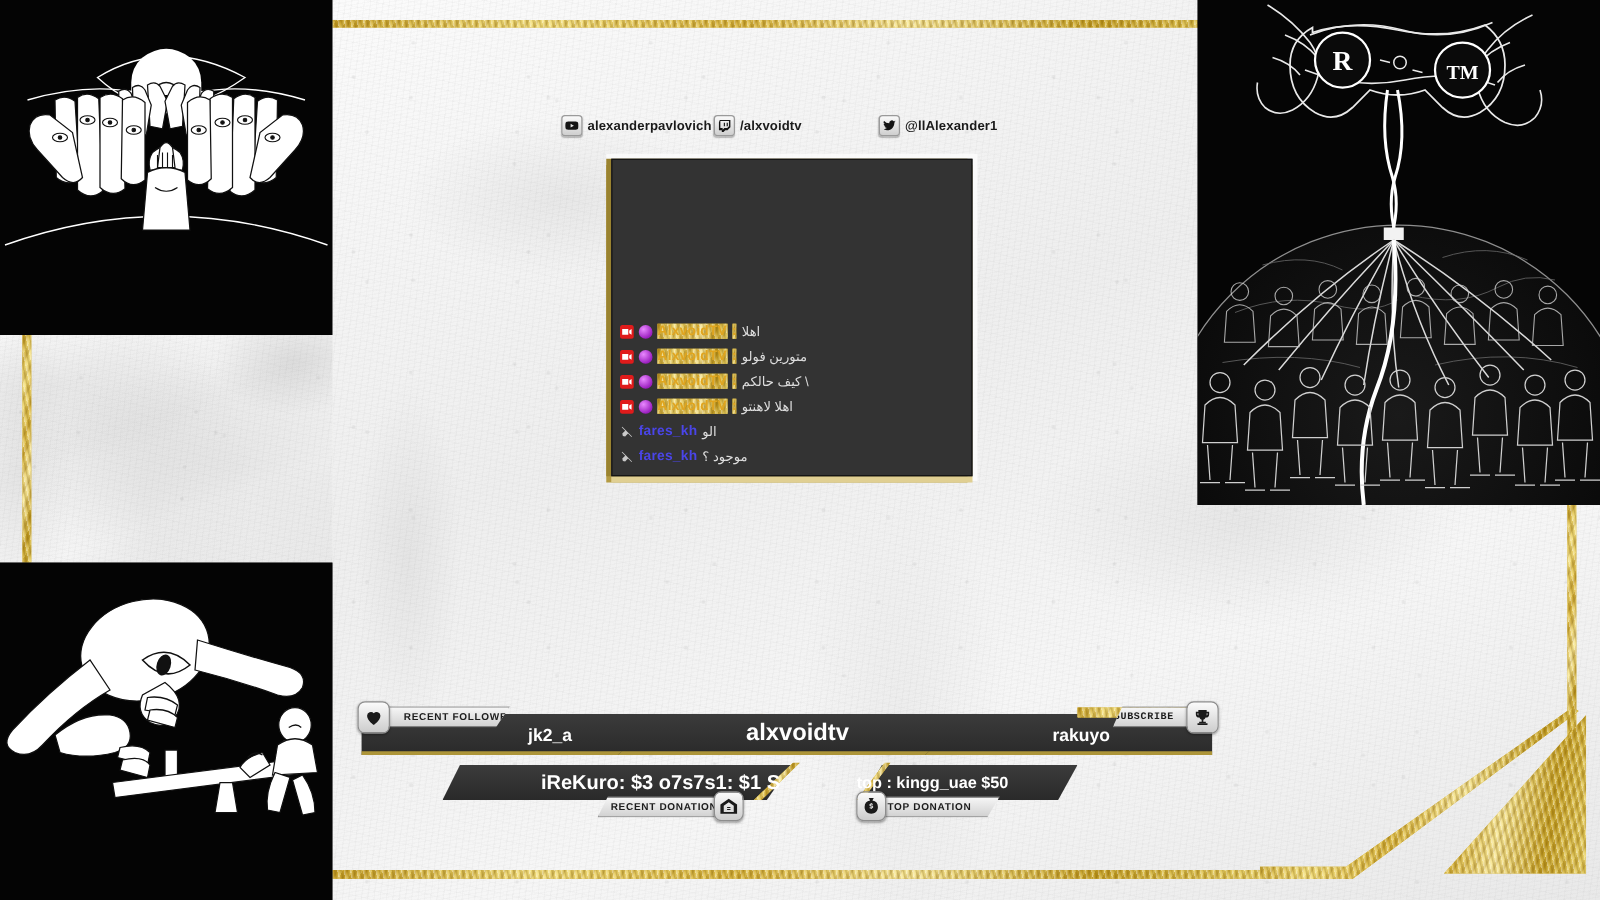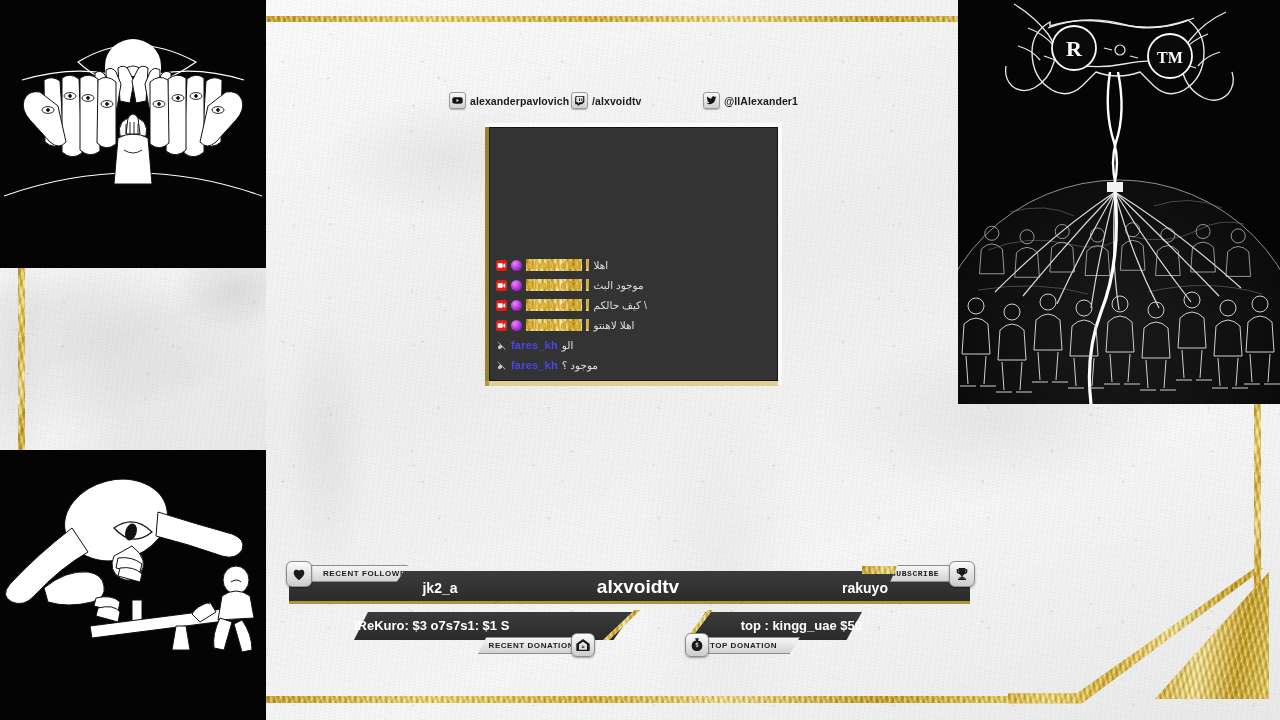--- a/index.html
+++ b/index.html
@@ -459,21 +459,21 @@
 
       <div class="cline">
         <span class="badge bc">
           <svg viewBox="0 0 24 24">
               <path d="M2 6h13v12H2zm15 3 5-3v12l-5-3z"></path>
             </svg>
         </span>
         <span class="badge sub"></span>
         <span class="cuser gold">AlxvoidTV</span>
         <span class="cuser gold">:</span>
-        <span class="cmsg">موجود البث</span>
+        <span class="cmsg">متورين فولو</span>
       </div>
 
       <div class="cline">
         <span class="badge bc">
           <svg viewBox="0 0 24 24">
               <path d="M2 6h13v12H2zm15 3 5-3v12l-5-3z"></path>
             </svg>
         </span>
         <span class="badge sub"></span>
         <span class="cuser gold">AlxvoidTV</span>
@@ -553,38 +553,38 @@
     <svg viewBox="0 0 24 24">
         <path d="M7 3h10v2h3v3a4 4 0 0 1-4 4h-.3A5 5 0 0 1 13 14.8V17h3v2H8v-2h3v-2.2a5 5 0 0 1-2.7-2.8H8a4 4 0 0 1-4-4V5h3Zm0 4H6v1a2 2 0 0 0 1 1.7Zm10 0v2.7A2 2 0 0 0 18 8V7Z"></path>
         <path d="M6 19h12v2H6z"></path>
       </svg>
   </div>
 
   <div class="panel" style="left:354px; top:612px; width:279px; height:28px;
               clip-path:polygon(5% 0, 100% 0, 93% 100%, 0 100%);"></div>
   <div class="gold" style="position:absolute;left:596px;top:610px;width:44px;height:30px;
               clip-path:polygon(88% 0, 100% 0, 30% 100%, 16% 100%);"></div>
-  <div class="ptxt" style="position:absolute;left:354px;top:618px;width:270px;text-align:left;font-size:13px;">iReKuro: $3    o7s7s1: $1    S</div>
+  <div class="ptxt" style="position:absolute;left:354px;top:618px;width:270px;text-align:right;font-size:16px;">iReKuro: $3    o7s7s1: $1    S</div>
 
   <div class="tab" style="left:478px; top:637px; width:105px; justify-content:flex-end; padding-right:8px;
               clip-path:polygon(8% 0, 100% 0, 100% 100%, 0 100%);">
     <span class="lbl">RECENT DONATION</span>
   </div>
   <div class="circbtn" style="left:571px; top:633px; width:24px; height:24px;">
     <svg viewBox="0 0 24 24">
         <path d="M12 3 2 10v11h20V10Zm0 4.2 6 4.2V19H6v-7.6Z"></path>
         <path d="M10 13h4v1.2h-4zm0 2.4h4v1.2h-4z"></path>
       </svg>
   </div>
 
   <div class="panel" style="left:690px; top:612px; width:172px; height:28px;
               clip-path:polygon(9% 0, 100% 0, 91% 100%, 0 100%);"></div>
   <div class="gold" style="position:absolute;left:683px;top:610px;width:32px;height:30px;
               clip-path:polygon(78% 0, 92% 0, 22% 100%, 8% 100%);"></div>
-  <div class="ptxt" style="position:absolute;left:690px;top:618px;width:172px;text-align:right;font-size:13px;">top : kingg_uae  $50</div>
+  <div class="ptxt" style="position:absolute;left:660px;top:618px;width:172px;text-align:center;font-size:13px;">top : kingg_uae  $50</div>
 
   <div class="tab" style="left:697px; top:637px; width:103px; padding-left:12px;
               clip-path:polygon(0 0, 100% 0, 90% 100%, 0 100%);">
     <span class="lbl">TOP DONATION</span>
   </div>
   <div class="circbtn" style="left:685px; top:633px; width:24px; height:24px;">
     <svg viewBox="0 0 24 24">
         <path d="M9 2h6l-1.6 3.2A8 8 0 0 1 20 13c0 5-3.6 8-8 8s-8-3-8-8a8 8 0 0 1 6.6-7.8Z"></path>
         <path d="M11.3 8h1.4v1h1.3v1.2h-2.3v1h1.1a1.6 1.6 0 0 1 0 3.2h-.1v1h-1.4v-1H10v-1.2h2.4v-1h-1.1a1.6 1.6 0 0 1 0-3.2h.1Z" fill="#cfcfcf"></path>
       </svg>

